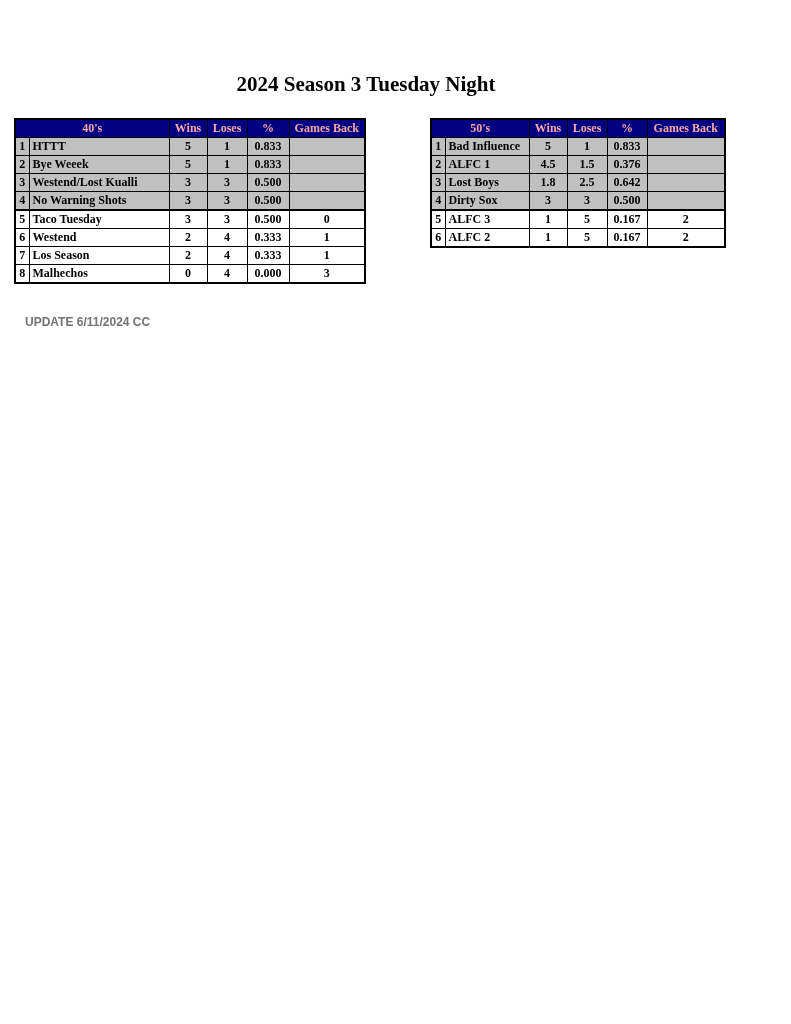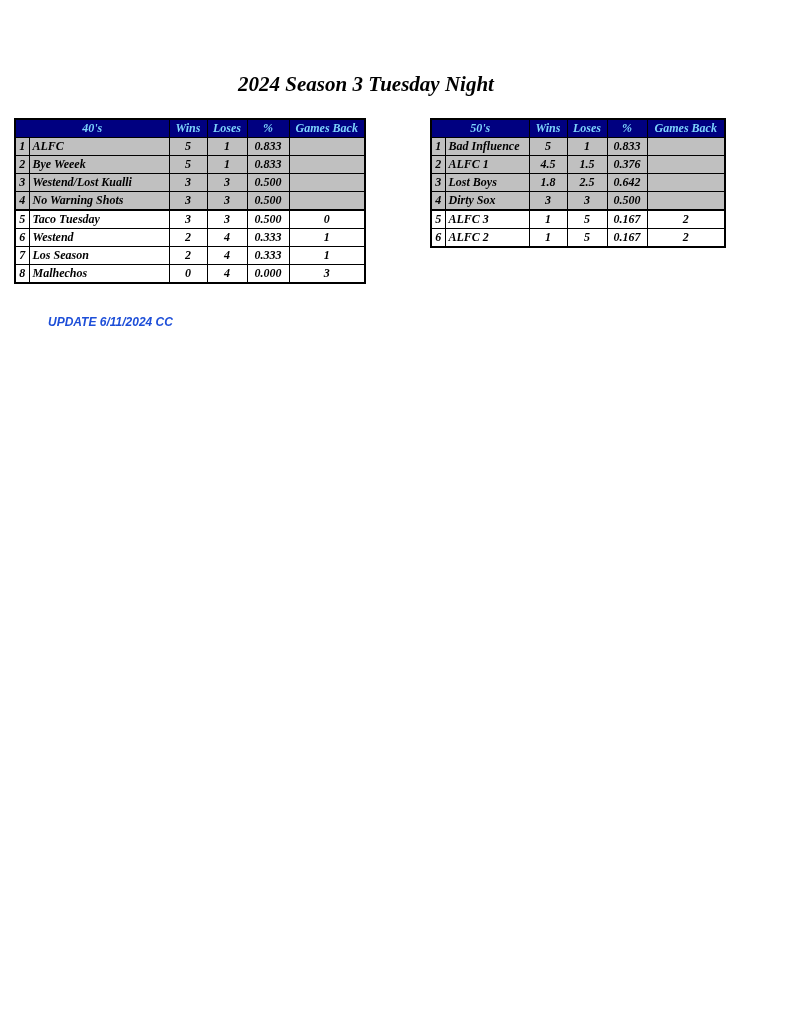--- a/index.html
+++ b/index.html
@@ -3,21 +3,20 @@
 <meta charset="utf-8">
 <style>
   html, body { margin: 0; padding: 0; background: #ffffff; }
   .page {
     position: relative;
     width: 791px;
     height: 967px;
     background: #ffffff;
     font-family: "Liberation Serif", serif;
     overflow: hidden;
-    font-style: italic;
   }
   .title {
     margin: 0;
     padding-top: 72px;
     width: 732px;
     text-align: center;
     font-size: 21px;
     font-weight: bold;
     color: #000000;
   }
@@ -40,36 +39,36 @@
   table.standings th,
   table.standings td {
     border: 1px solid #000000;
     padding: 1px 3px;
     height: 15px;
     overflow: hidden;
     white-space: nowrap;
   }
   table.standings thead th {
     background: #000080;
-    color: #7dd3fc;
+    color: #fca5a5;
     text-align: center;
     font-size: 12px;
   }
   tr.shaded td { background: #c0c0c0; }
   tr.first-unshaded td { border-top: 2px solid #000000; }
   td.rank { text-align: center; padding: 1px 1px; }
   td.team { text-align: left; }
   td.num  { text-align: center; }
   .update-note {
     margin-top: 31px;
-    margin-left: 48px;
+    margin-left: 25px;
     font-family: "Liberation Sans", sans-serif;
     font-size: 12px;
     font-weight: bold;
-    color: #1d4ed8;
+    color: #737373;
   }
 </style>
 </head>
 <body>
 
 <div class="page">
 
   <h1 class="title">2024 Season 3 Tuesday Night</h1>
 
   <div class="tables-wrap">
@@ -88,21 +87,21 @@
           <th colspan="2">40's</th>
           <th>Wins</th>
           <th>Loses</th>
           <th>%</th>
           <th>Games Back</th>
         </tr>
       </thead>
       <tbody>
           <tr class="shaded">
             <td class="rank">1</td>
-            <td class="team">ALFC</td>
+            <td class="team">HTTT</td>
             <td class="num">5</td>
             <td class="num">1</td>
             <td class="num">0.833</td>
             <td class="num gb"></td>
           </tr>
           <tr class="shaded">
             <td class="rank">2</td>
             <td class="team">Bye Weeek</td>
             <td class="num">5</td>
             <td class="num">1</td>

